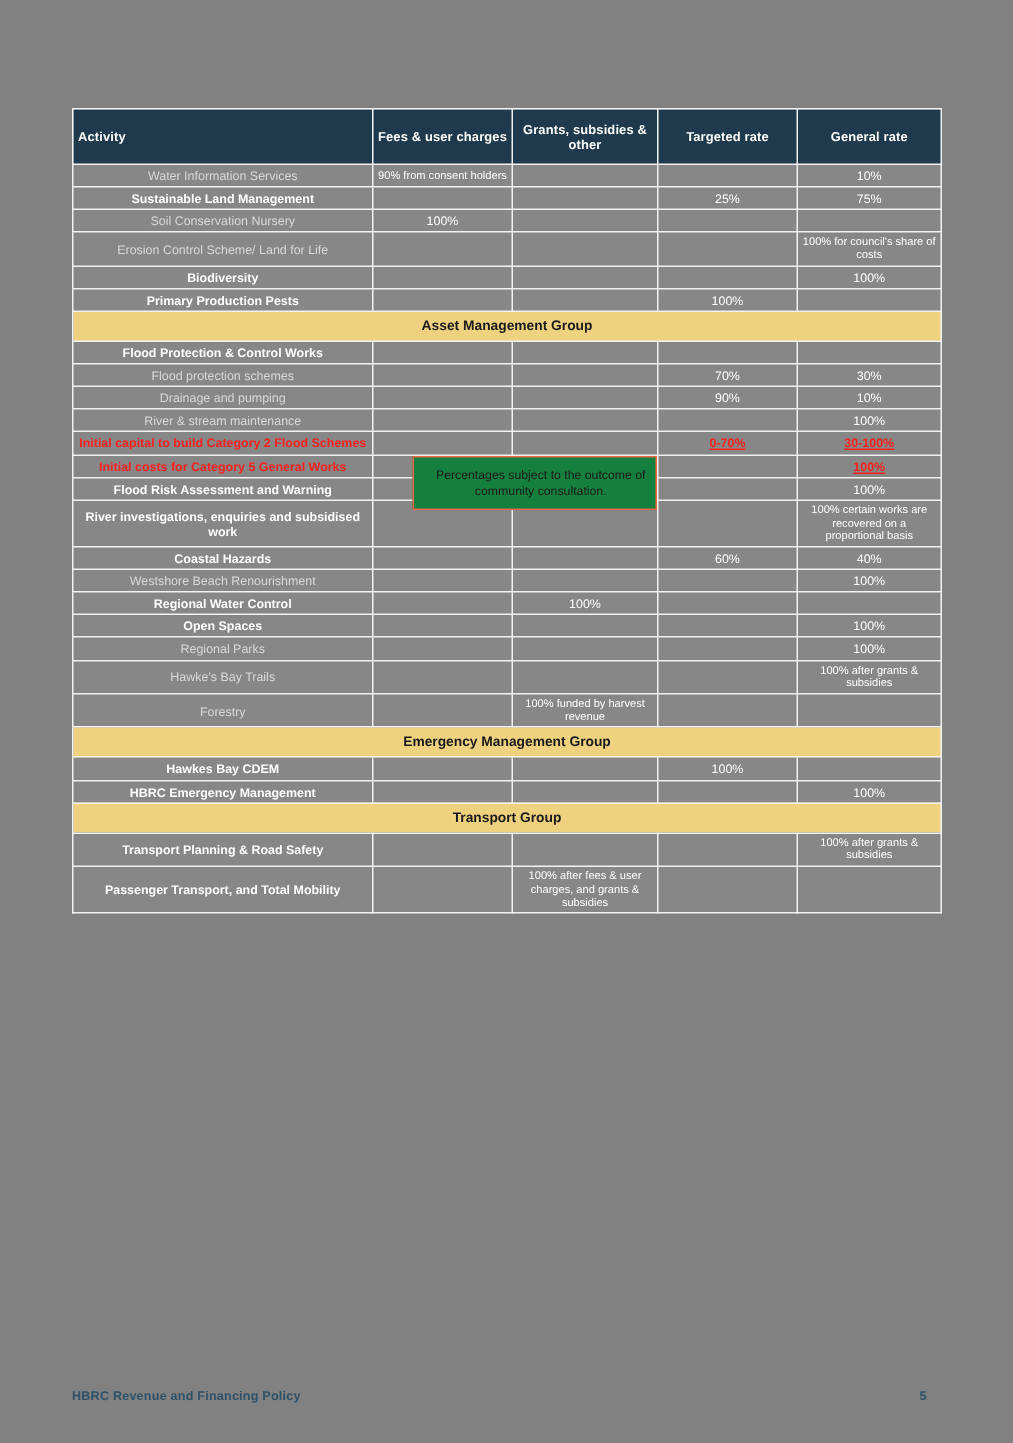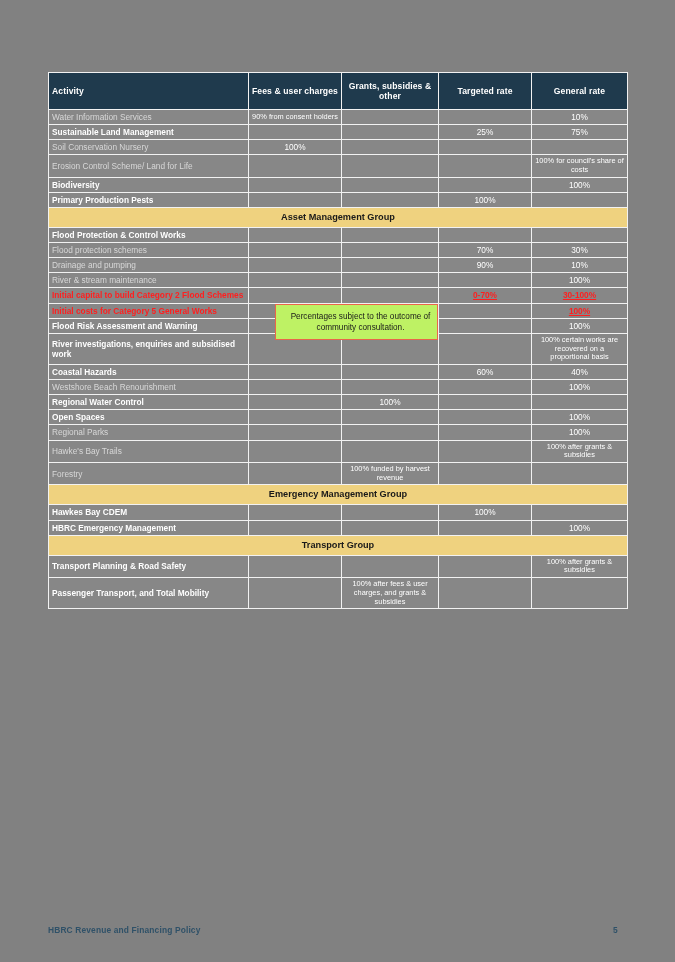--- a/index.html
+++ b/index.html
@@ -57,21 +57,21 @@
   }
 
   
   tbody td {
     background: #878787;
     color: #ffffff;
     text-align: center;
     line-height: 1.22;
   }
   tbody td.act {
-    text-align: left;
+    text-align: center;
     color: #ffffff;
   }
 
   
   .lvl1 { font-weight: bold; padding-left: 5px; }
   .lvl2 { font-weight: normal; padding-left: 16px; color: #d8d8d8 !important; }
 
   
   tr.group td {
     background: #efd27f;
@@ -96,21 +96,21 @@
 
   .small-note { font-size: 7.4px; line-height: 1.18; }
 
   
   #consult-callout {
     position: absolute;
     left: 275px;
     top: 304px;
     width: 163px;
     box-sizing: border-box;
-    background: #bef264;
+    background: #15803d;
     border: 1.4px solid #e8664a;
     color: #1a1a1a;
     font-size: 8.2px;
     line-height: 1.35;
     padding: 6px 0 6px 8px;
     text-align: center;
     z-index: 20;
   }
 
   

